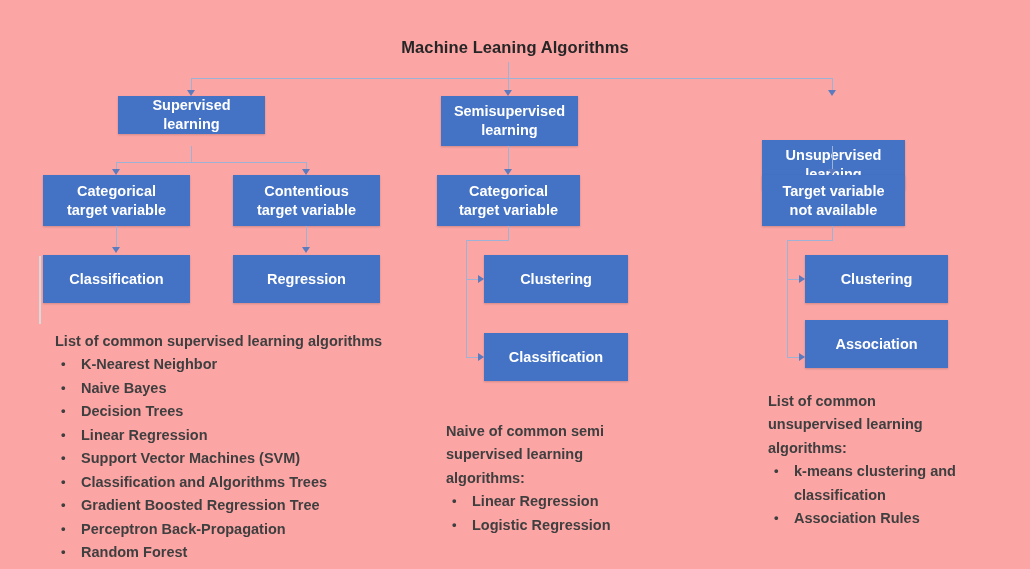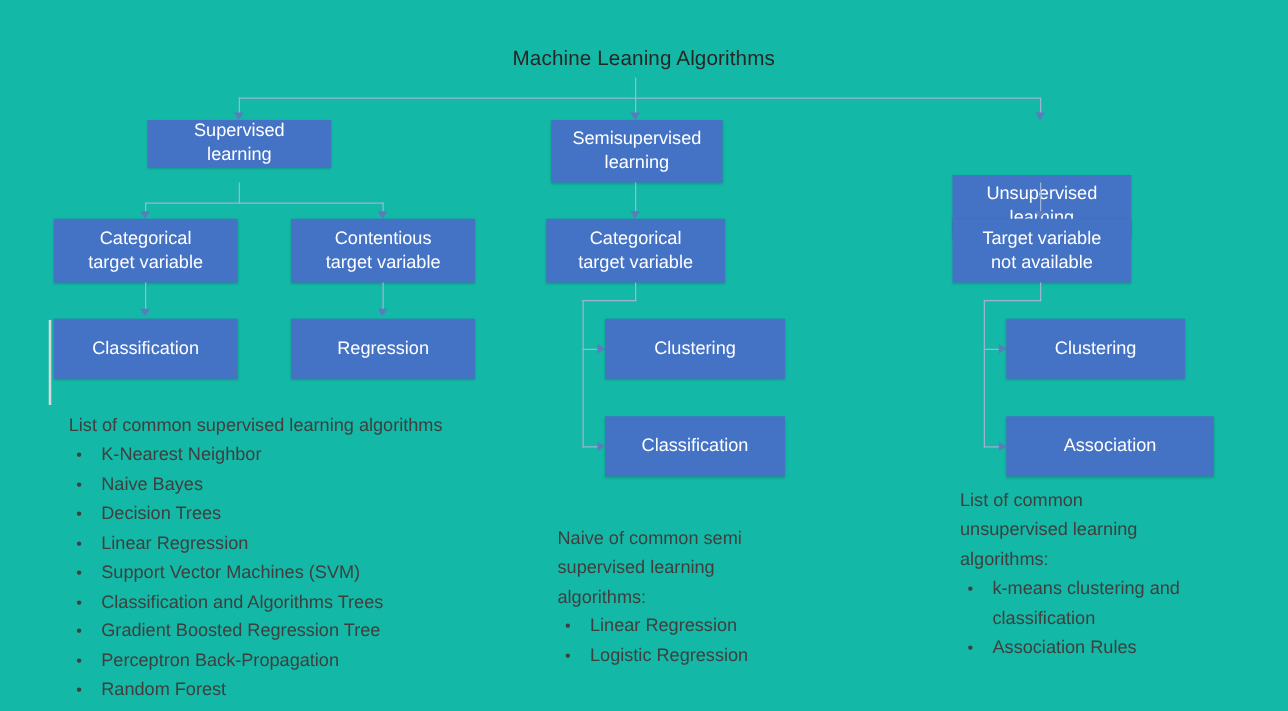--- a/index.html
+++ b/index.html
@@ -8,22 +8,23 @@
     background: #ffffff;
   }
   body {
     font-family: "Liberation Sans", sans-serif;
     color: #3b3b3b;
   }
   #canvas {
     position: relative;
     width: 1030px;
     height: 569px;
-    background: #14b8a6;
+    background: #fca5a5;
     overflow: hidden;
+    font-weight: bold;
   }
 
   
   .title {
     position: absolute;
     left: 0;
     top: 38px;
     width: 1030px;
     text-align: center;
     font-size: 16.5px;
@@ -194,21 +195,21 @@
   <div class="node" style="left:484px; top:255px; width:144px; height:48px;">
     <span>Clustering</span>
   </div>
   <div class="node" style="left:805px; top:255px; width:143px; height:48px;">
     <span>Clustering</span>
   </div>
 
   <div class="node" style="left:484px; top:333px; width:144px; height:48px;">
     <span>Classification</span>
   </div>
-  <div class="node" style="left:805px; top:333px; width:166px; height:48px;">
+  <div class="node" style="left:805px; top:320px; width:143px; height:48px;">
     <span>Association</span>
   </div>
 
   <div class="listblock" style="left:55px; top:330px; width:400px;">
     <div class="lead">List of common supervised learning algorithms</div>
     <ul>
       <li>K-Nearest Neighbor</li>
       <li>Naive Bayes</li>
       <li>Decision Trees</li>
       <li>Linear Regression</li>

